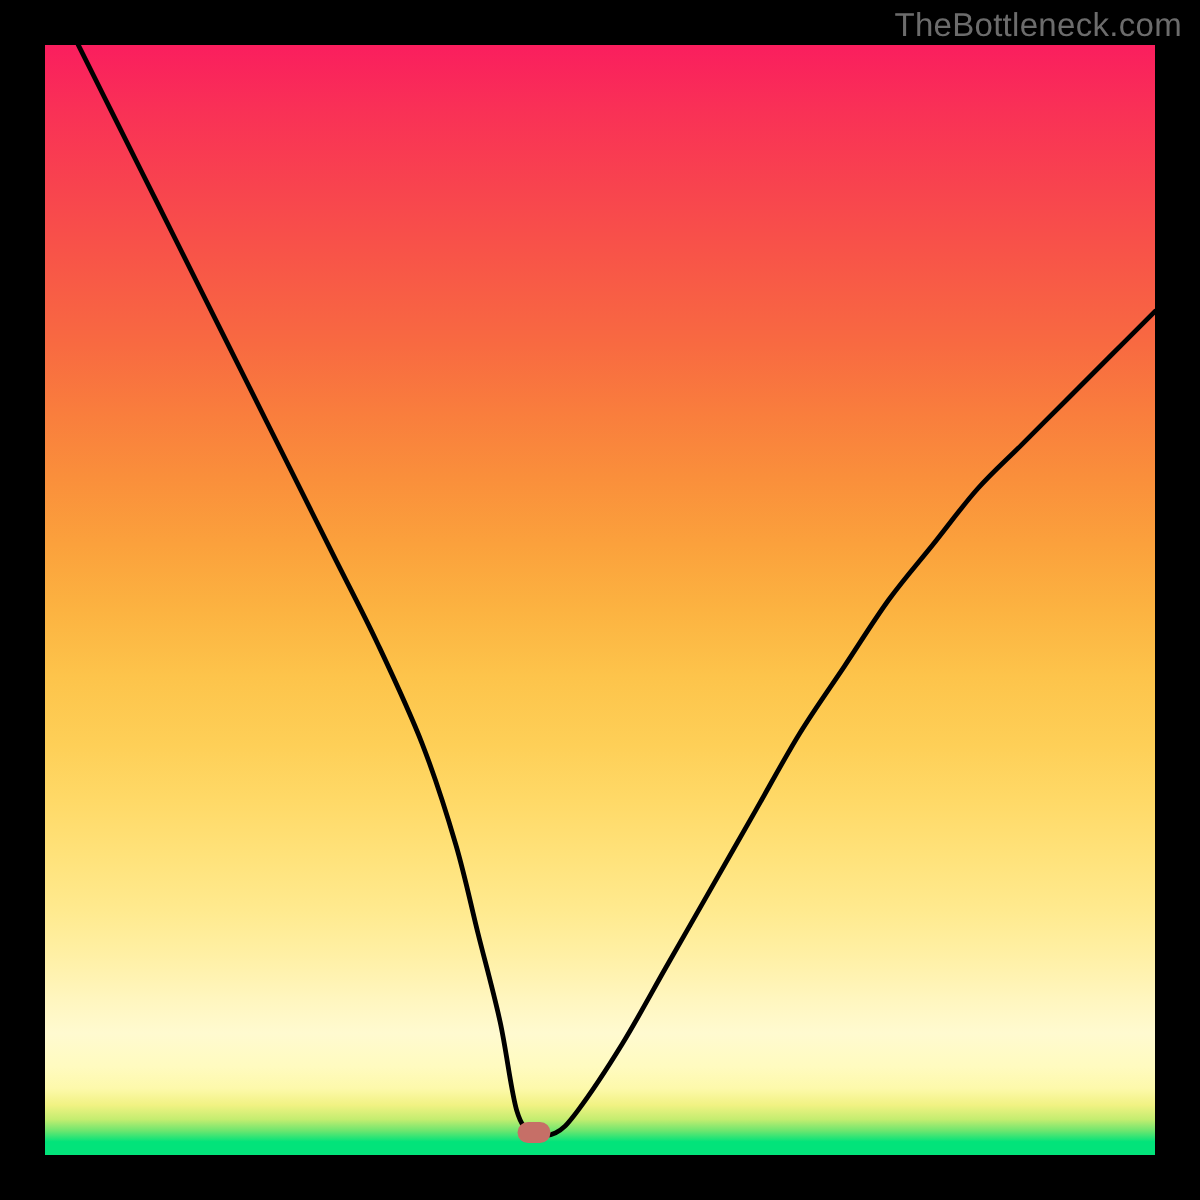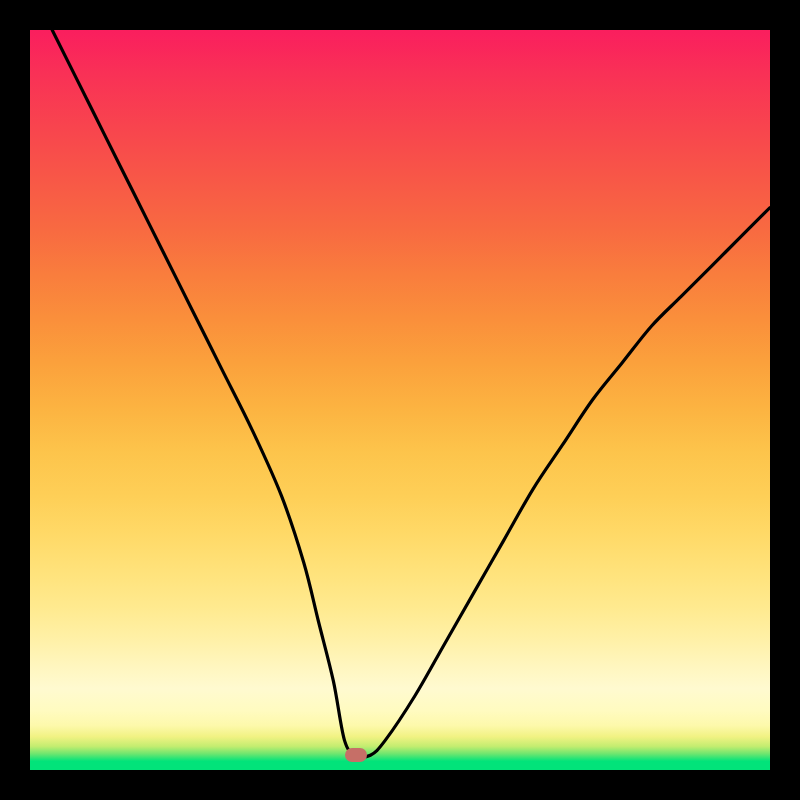--- a/index.html
+++ b/index.html
@@ -77,19 +77,20 @@
     border-radius: 8px;
     background: #c66f67;
     z-index: 4;
     transform: translate(-50%, -50%);
   }
 </style>
 </head>
 <body>
 
 <div class="frame">
+  <div class="watermark">TheBottleneck.com</div>
   <div class="plot-area">
     <svg class="curve-svg" viewBox="0 0 740 740" preserveAspectRatio="none">
       <path fill="none" stroke="#000000" stroke-width="3.2" stroke-linecap="round" d="M 22.20 0.00 C 25.90 7.40, 35.77 27.13, 44.40 44.40 C 53.03 61.67, 64.13 83.87, 74.00 103.60 C 83.87 123.33, 93.73 143.07, 103.60 162.80 C 113.47 182.53, 123.33 202.27, 133.20 222.00 C 143.07 241.73, 152.93 261.47, 162.80 281.20 C 172.67 300.93, 182.53 320.67, 192.40 340.40 C 202.27 360.13, 212.13 378.63, 222.00 399.60 C 231.87 420.57, 242.97 444.00, 251.60 466.20 C 260.23 488.40, 267.63 511.83, 273.80 532.80 C 279.97 553.77, 283.67 572.27, 288.60 592.00 C 293.53 611.73, 299.08 631.47, 303.40 651.20 C 307.72 670.93, 310.80 698.07, 314.50 710.40 C 318.20 722.73, 321.28 722.73, 325.60 725.20 C 329.92 727.67, 335.47 727.67, 340.40 725.20 C 345.33 722.73, 347.80 720.27, 355.20 710.40 C 362.60 700.53, 374.93 682.03, 384.80 666.00 C 394.67 649.97, 404.53 631.47, 414.40 614.20 C 424.27 596.93, 434.13 579.67, 444.00 562.40 C 453.87 545.13, 463.73 527.87, 473.60 510.60 C 483.47 493.33, 493.33 474.83, 503.20 458.80 C 513.07 442.77, 522.93 429.20, 532.80 414.40 C 542.67 399.60, 552.53 383.57, 562.40 370.00 C 572.27 356.43, 582.13 345.33, 592.00 333.00 C 601.87 320.67, 611.73 307.10, 621.60 296.00 C 631.47 284.90, 641.33 276.27, 651.20 266.40 C 661.07 256.53, 670.93 246.67, 680.80 236.80 C 690.67 226.93, 700.53 217.07, 710.40 207.20 C 720.27 197.33, 735.07 182.53, 740.00 177.60" id="curvePath"></path>
     </svg>
     <div class="marker" id="minMarker" style="left: 325.6px; top: 725.2px; background: rgb(198, 111, 103);"></div>
   </div>
 </div>
 
 </body></html>

